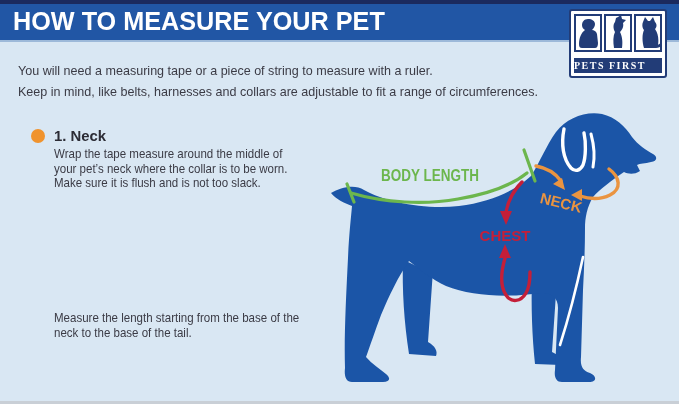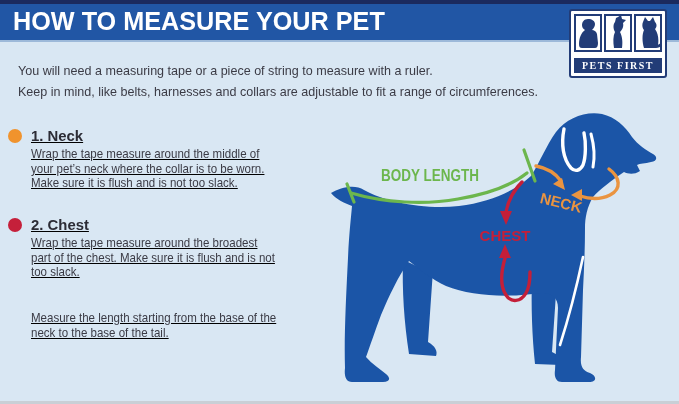--- a/index.html
+++ b/index.html
@@ -11,21 +11,21 @@
   .header-bar { position:absolute; top:4px; left:0; right:0; height:36px; background:var(--headerBar); border-bottom:2px solid var(--headerBarEdge); }
   .title {
     position:absolute; left:13px; top:4px; height:36px; line-height:35px;
     color:var(--titleText); font-size:26px; font-weight:bold; white-space:nowrap;
     transform:scaleX(.97); transform-origin:left center; letter-spacing:0px;
   }
   .intro {
     position:absolute; left:18px; top:61px; font-size:13.5px; line-height:20.5px;
     color:var(--bodyText); white-space:pre-line; transform:scaleX(.93); transform-origin:left top;
   }
-  .section { position:absolute; left:8px; z-index:2;text-decoration:underline; }
+  .section { position:absolute; left:31px; z-index:2; }
   .sec-1 { top:127px; } .sec-2 { top:216px; } .sec-3 { top:309px; }
   .sec-head { display:flex; align-items:center; gap:9px; }
   .bullet { width:14px; height:14px; border-radius:50%; flex:0 0 auto; }
   .sec-title {
     font-size:15.5px; font-weight:bold; color:var(--headingText);
     transform:scaleX(.96); transform-origin:left center; white-space:nowrap;
   }
   .sec-body {
     margin:2px 0 0 23px; font-size:12.8px; line-height:14.7px; color:var(--bodyText);
     white-space:pre-line; transform:scaleX(.9); transform-origin:left top;
@@ -33,21 +33,21 @@
   .bottom-strip { position:absolute; bottom:0; left:0; right:0; height:3px; background:var(--bottomStrip); }
   .diagram { position:absolute; top:0; left:0; z-index:1; }
   .diagram text { font-family:"Liberation Sans", sans-serif; font-weight:bold; }
   .logo {
     position:absolute; left:569px; top:9px; width:88px; z-index:3;
     background:#ffffff; border:2px solid var(--logoNavy); border-radius:3px; padding:3px;
   }
   .logo-bar {
     margin-top:2px; background:var(--logoNavy); color:#ffffff;
     font-family:"Liberation Serif", serif; font-weight:bold; font-size:10px;
-    letter-spacing:1.5px; text-align:center; height:15px; line-height:15px; white-space:nowrap;
+    letter-spacing:1.5px; text-align:left; height:15px; line-height:15px; white-space:nowrap;
   }
 </style>
 </head>
 <body>
 
 <div class="canvas">
 
   <div class="top-strip"></div>
   <div class="header-bar"></div>
   <div class="title">HOW TO MEASURE YOUR PET</div>
@@ -58,29 +58,20 @@
   <div class="section sec-1">
     <div class="sec-head">
       <div class="bullet" style="background-color: rgb(240, 147, 45);"></div>
       <div class="sec-title">1. Neck</div>
     </div>
     <div class="sec-body">Wrap the tape measure around the middle of
 your pet’s neck where the collar is to be worn.
 Make sure it is flush and is not too slack.</div>
   </div>
 
-  <div class="section sec-2">
-    <div class="sec-head">
-      <div class="bullet" style="background-color: rgb(197, 32, 58);"></div>
-      <div class="sec-title">2. Chest</div>
-    </div>
-    <div class="sec-body">Wrap the tape measure around the broadest
-part of the chest. Make sure it is flush and is not
-too slack.</div>
-  </div>
 
   <div class="section sec-3">
     <div class="sec-body">Measure the length starting from the base of the
 neck to the base of the tail.</div>
   </div>
 
   <svg class="diagram" width="679" height="404" viewBox="0 0 679 404" aria-hidden="true">
 
     <g fill="#1b55a7">
       <path d="M403,259 C412,265 423,269 433,270 L428,342 C435,346 438,351 436,356 L409,354 C404,322 402,290 403,259 Z"></path>

